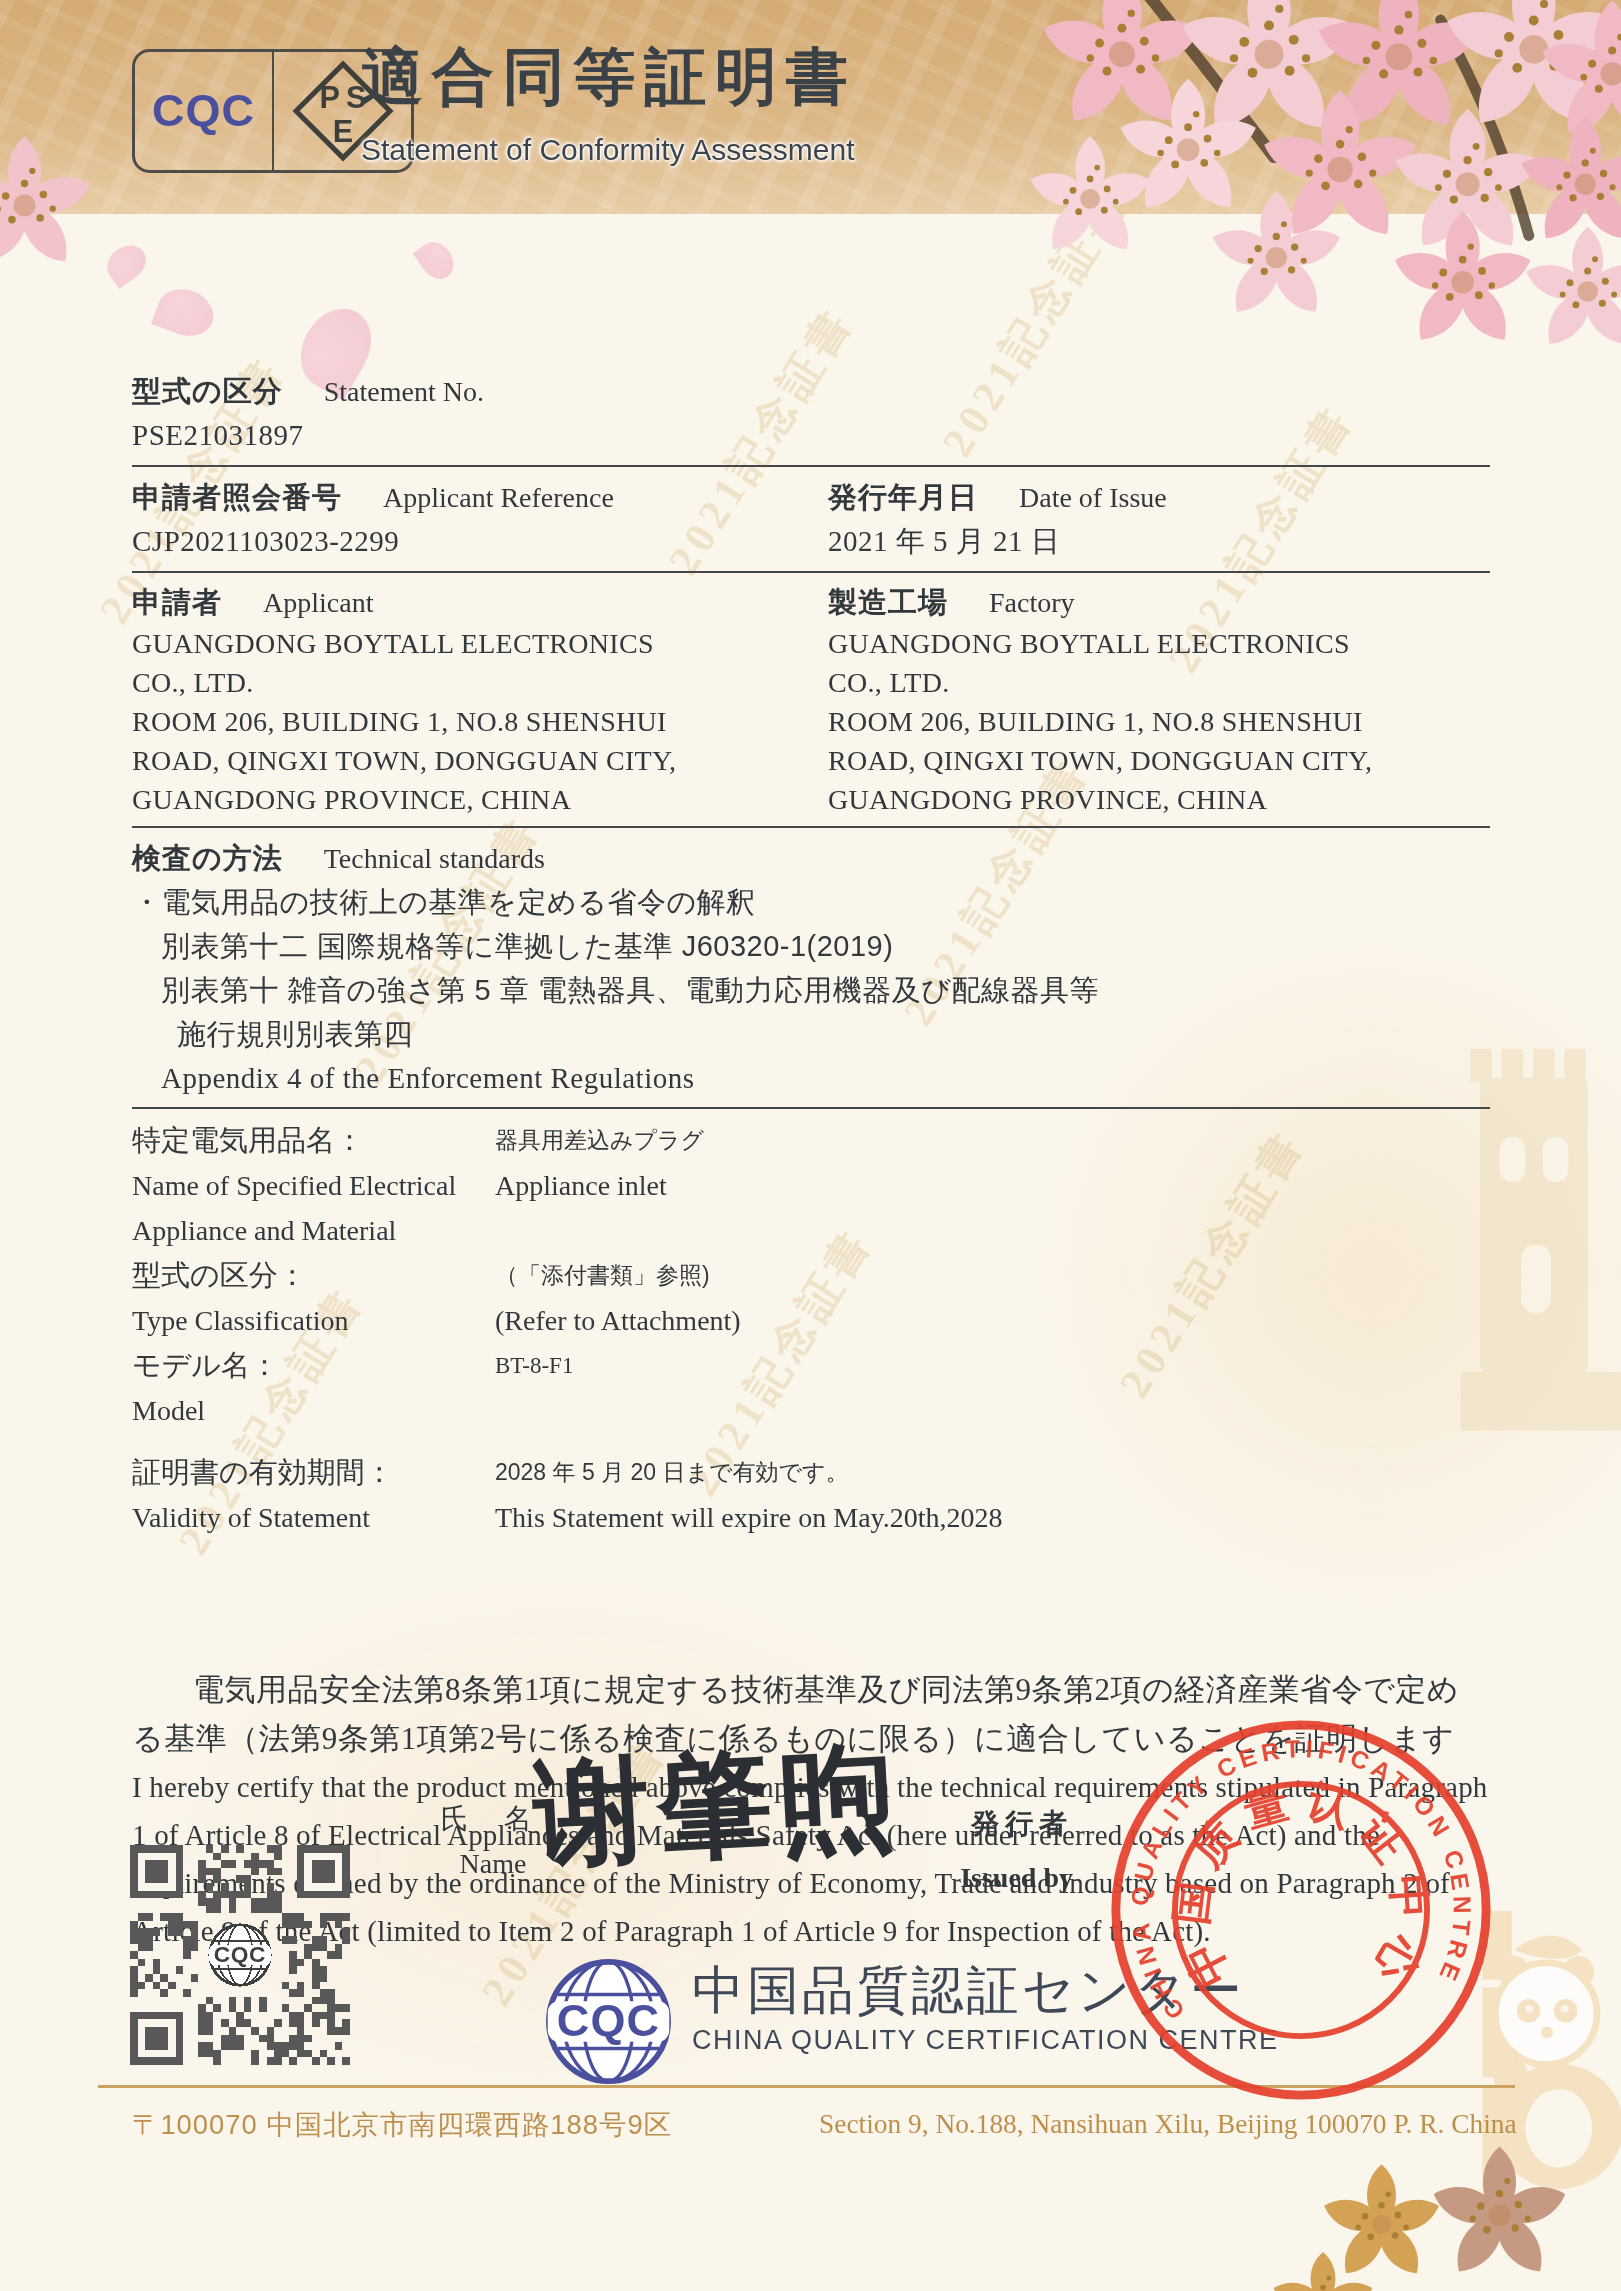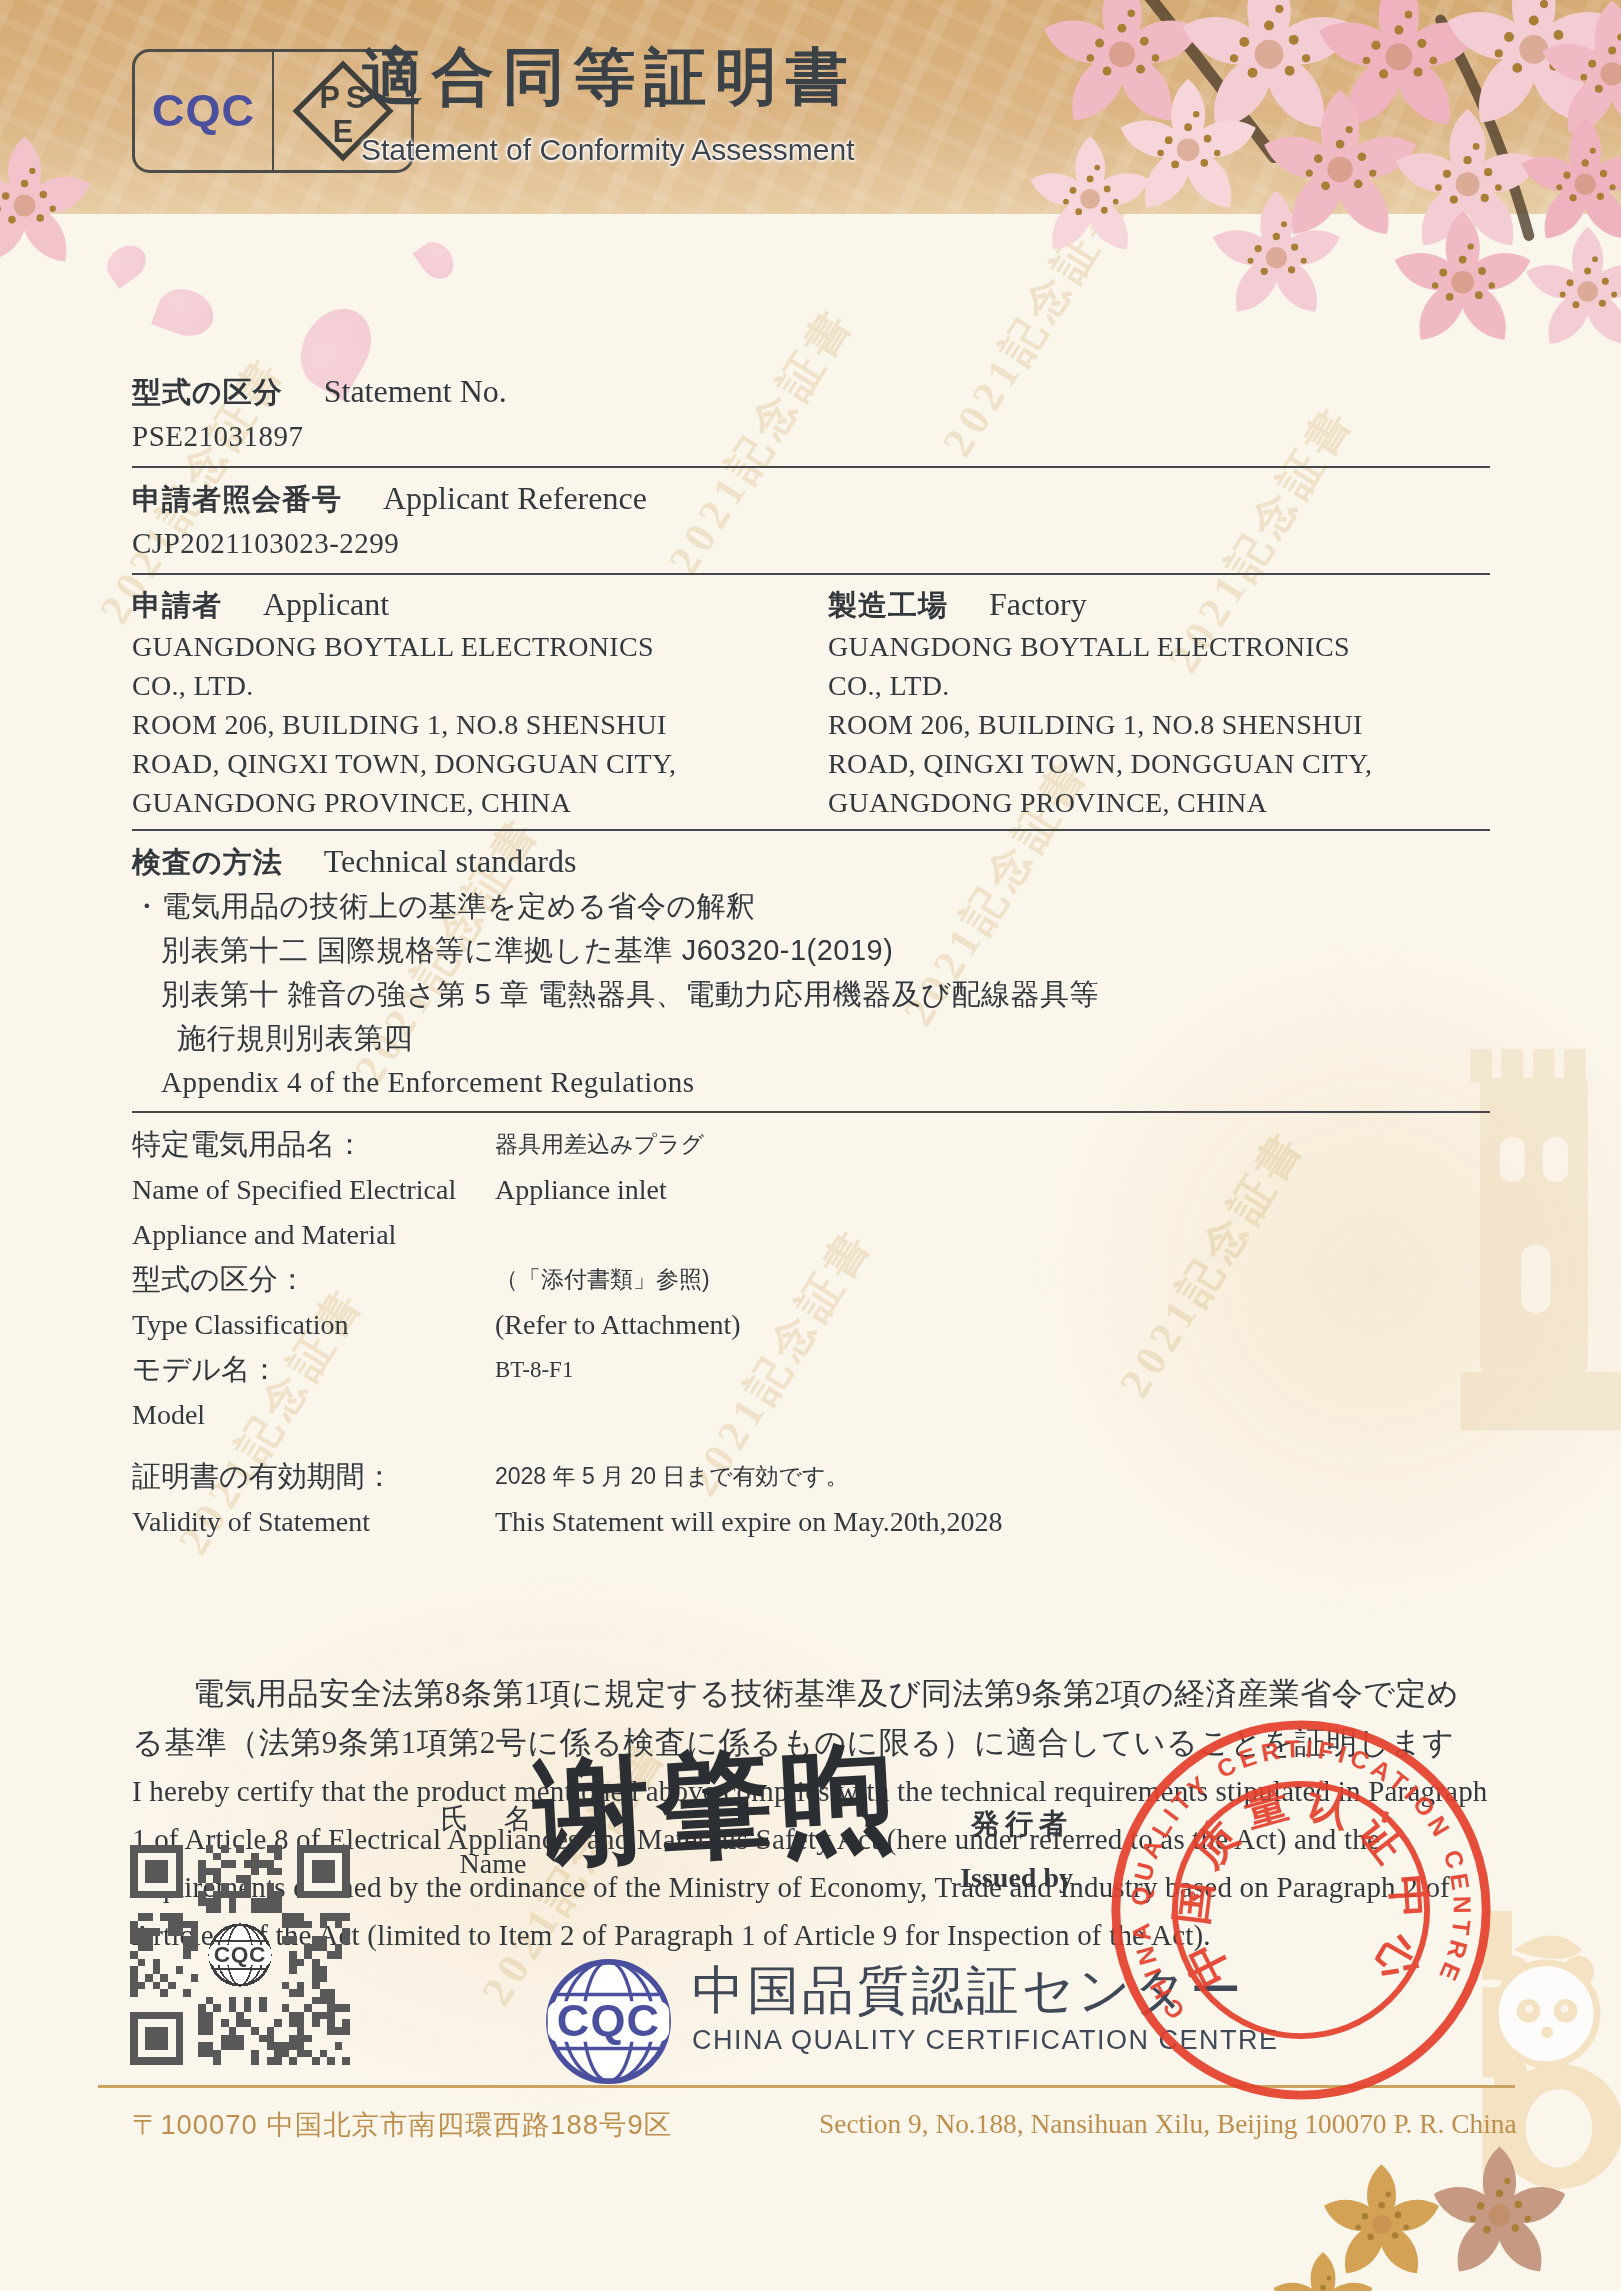--- a/index.html
+++ b/index.html
@@ -29,21 +29,21 @@
         transform:rotate(-58deg);white-space:nowrap;font-weight:600;}
   .blob{position:absolute;z-index:1;border-radius:50%;filter:blur(2px);}
   .walltower{position:absolute;z-index:1;opacity:.5;}
   .panda{position:absolute;z-index:1;opacity:.75;}
   
   .content{position:absolute;left:132px;top:370px;width:1358px;z-index:4;}
   .ja{font-family:"Liberation Sans","DejaVu Sans",sans-serif;}
   .en{font-family:"Liberation Serif","DejaVu Serif",serif;}
   .label-row{display:flex;align-items:baseline;gap:41px;line-height:43px;}
   .label-row .ja{font-size:29px;font-weight:600;letter-spacing:1px;}
-  .label-row .en{font-size:32px;}
+  .label-row .en{font-size:28px;}
   .value-line{font-size:29px;line-height:45px;letter-spacing:0.5px;}
   .rule{height:2px;background:#45474a;margin:6.9px 0 8.8px;}
   .two-col{display:grid;grid-template-columns:696px 1fr;}
   .addr-line{font-size:28px;line-height:39px;letter-spacing:0.3px;}
   .std-line{font-size:29px;line-height:44px;letter-spacing:0.5px;}
   .ind1{padding-left:29px;} .ind2{padding-left:45px;}
   .prod-row{display:grid;grid-template-columns:363px 1fr;line-height:45px;}
   .prod-row .pja{font-size:29px;} .prod-row .pen{font-size:28px;max-width:353px;}
   .prod-row .vja{font-size:23px;} .prod-row .ven{font-size:28px;}
   .gap-top{margin-top:17.6px;}
@@ -252,20 +252,27 @@
     <div class="value-line en">PSE21031897</div>
     <div class="rule"></div>
 
     <div class="two-col">
       <div>
         <div class="label-row">
           <span class="ja">申請者照会番号</span>
           <span class="en">Applicant Reference</span>
         </div>
         <div class="value-line en">CJP2021103023-2299</div>
+      </div>
+      <div>
+        <div class="label-row">
+          <span class="ja">発行年月日</span>
+          <span class="en">Date of Issue</span>
+        </div>
+        <div class="value-line en">2021 年 5 月 21 日</div>
       </div>
     </div>
     <div class="rule"></div>
 
     <div class="two-col">
       <div>
         <div class="label-row">
           <span class="ja">申請者</span>
           <span class="en">Applicant</span>
         </div>

